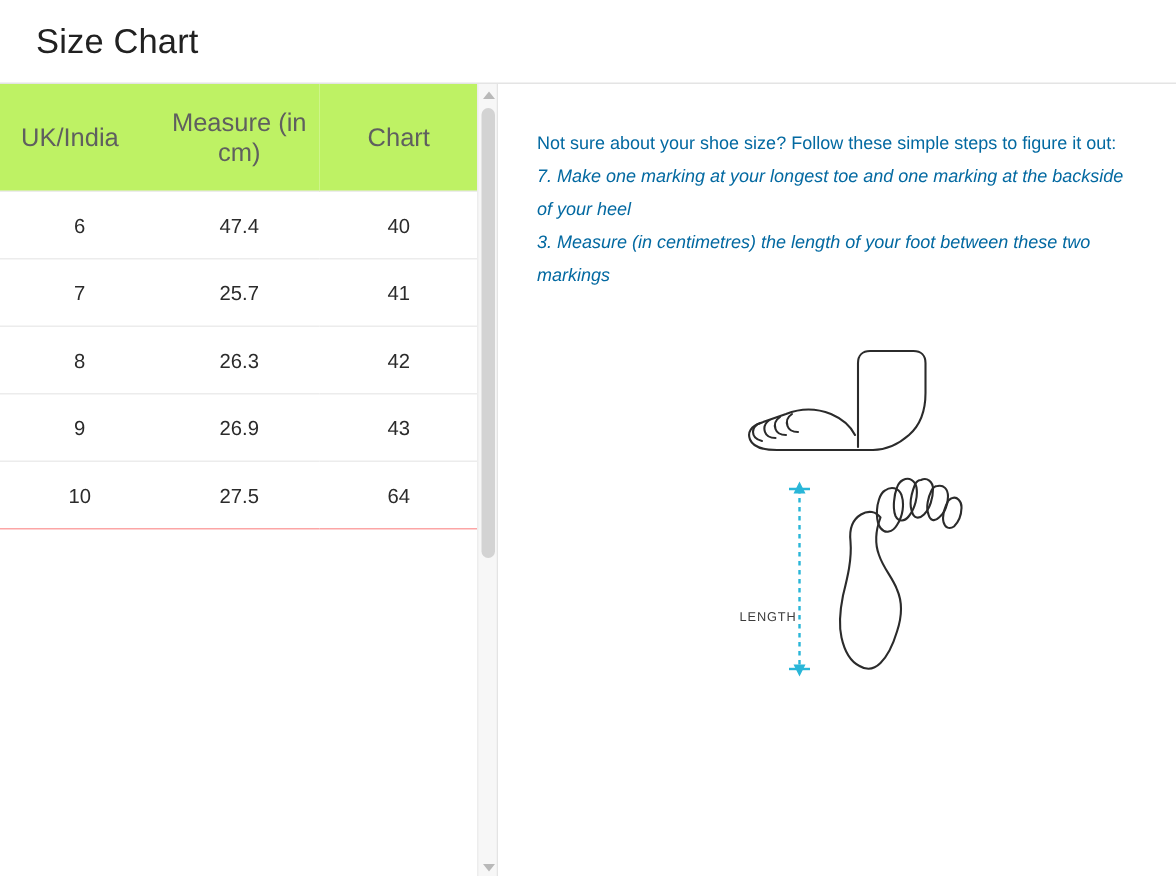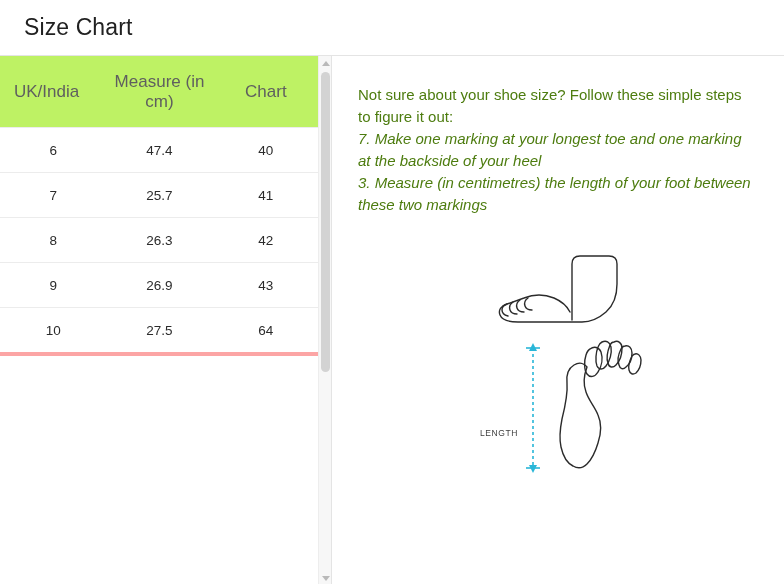--- a/index.html
+++ b/index.html
@@ -70,21 +70,21 @@
   table.size-table th:first-child { text-align: left; padding-left: 14px; }
   table.size-table td {
     font-size: 13.5px;
     font-weight: 400;
     color: #2b2b2b;
     text-align: center;
     padding: 15px 4px 14px 4px;
     border-bottom: 1px solid #ececec;
     background: #fff;
   }
-  table.size-table tr:last-child td { border-bottom: 4px solid #fca5a5; }
+  table.size-table tr:last-child td { border-bottom: 1px solid #fca5a5; }
   
   .scrollbar {
     position: absolute;
     top: 0; right: 0;
     width: 13px;
     height: 529px;
     background: #f7f7f7;
     border-left: 1px solid #ededed;
   }
   .scroll-up, .scroll-down {
@@ -115,37 +115,37 @@
     border-radius: 5px;
   }
   
   .right-pane {
     width: 451px;
     height: 529px;
     padding: 28px 26px 0 26px;
     position: relative;
   }
   .instructions {
-    font-size: 15px;
+    font-size: 12px;
     line-height: 22px;
-    color: #4d7c0f;
+    color: #0369a1;
   }
   .instructions .intro { margin: 0 0 0 0; }
   .instructions .step { margin: 0; }
   .instructions .step i { font-style: italic; }
   .figure {
     position: relative;
     margin-top: 26px;
     width: 399px;
     height: 240px;
   }
   .figure svg { display: block; }
   .len-label {
     position: absolute;
-    left: 122px;
+    left: 135px;
     top: 186px;
     font-size: 8.5px;
     letter-spacing: 0.6px;
     color: #3d3d3d;
   }
 </style>
 </head>
 <body>
 
 <div id="page">

